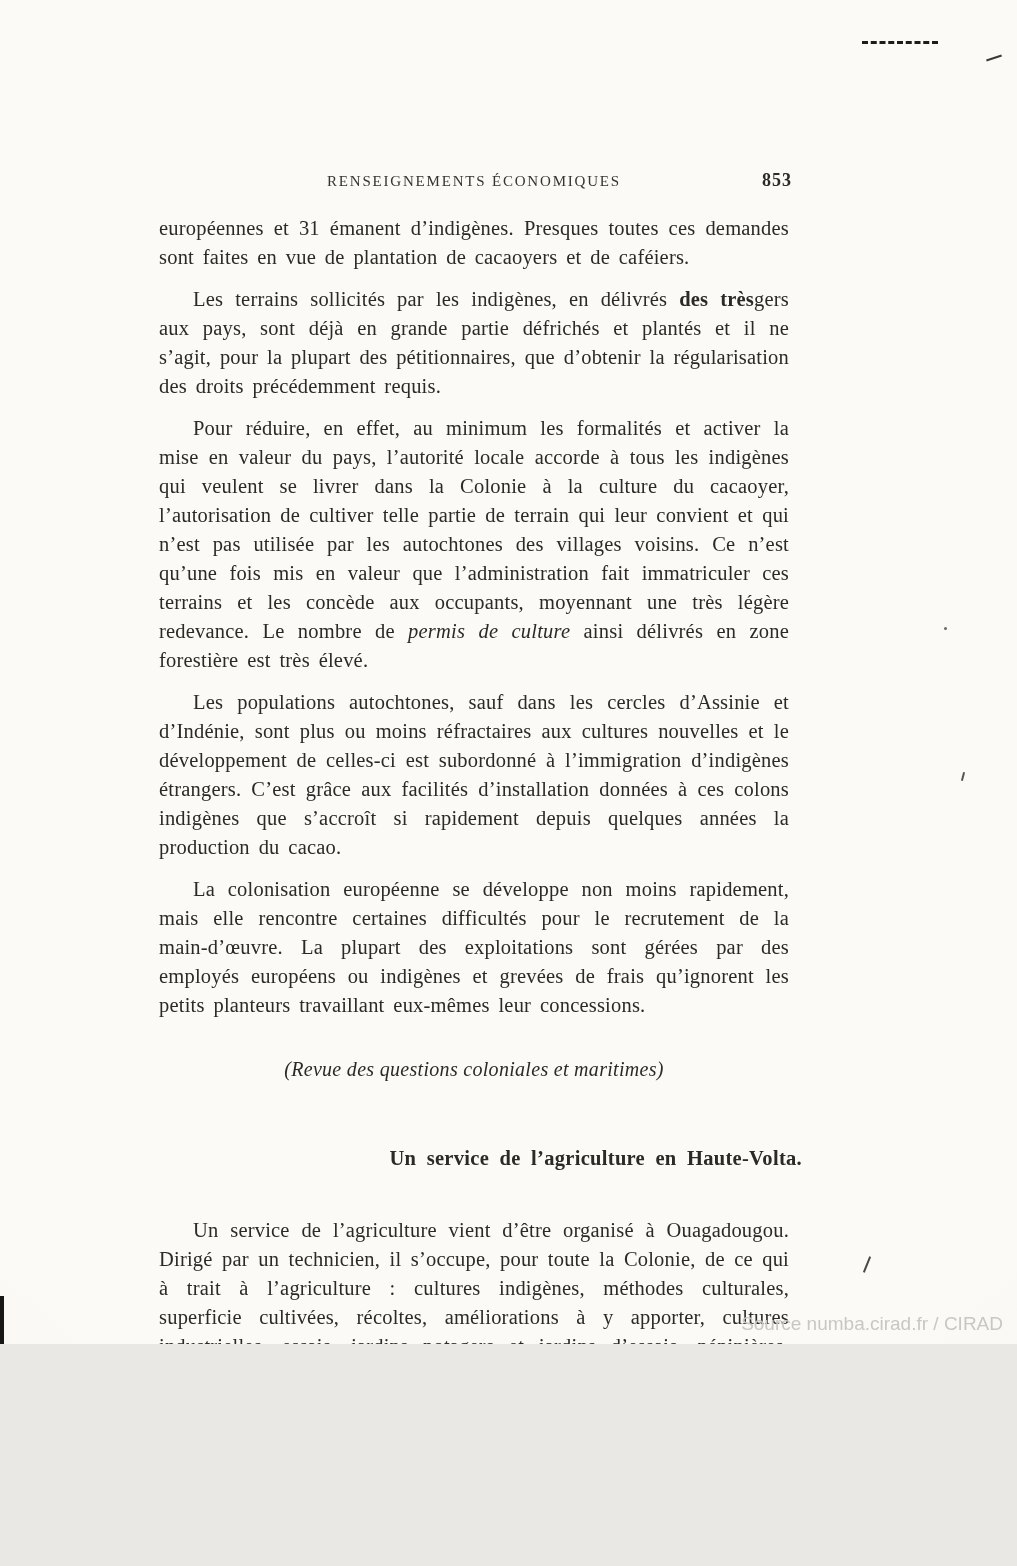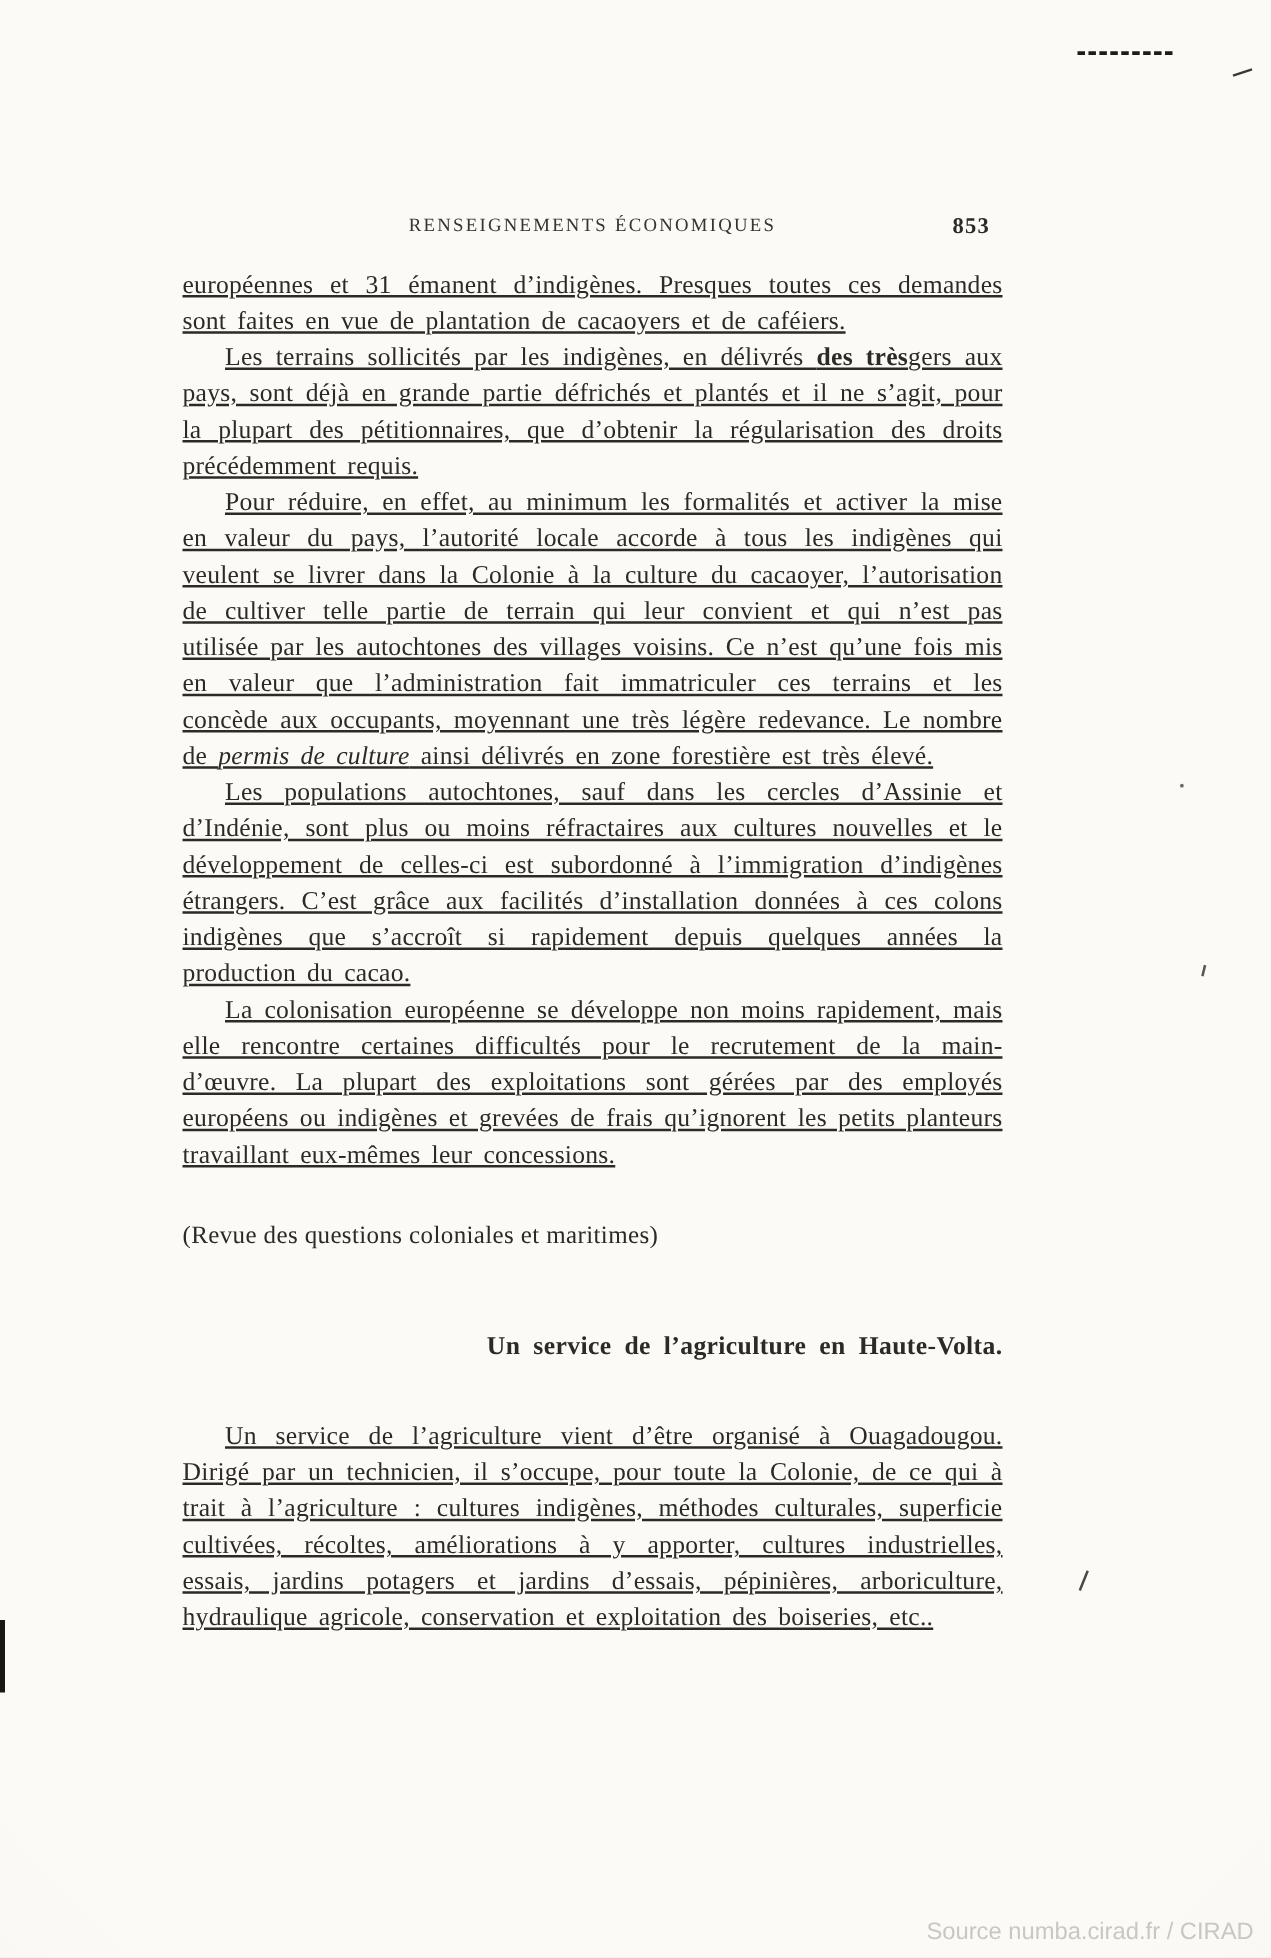--- a/index.html
+++ b/index.html
@@ -5,21 +5,21 @@
   :root{
     --ink:#2b2a26;
     --paper:#fbfaf7;
     --paper-edge:#f0eeea;
     --watermark:#c9c7c3;
   }
   html,body{margin:0;padding:0;}
   body{background:#e9e8e5;}
   .page{
     position:relative;
-    width:1017px;height:1566px;
+    width:1017px;height:1344px;
     margin:0 auto;
     background:radial-gradient(ellipse 130% 115% at 50% 45%, var(--paper) 55%, var(--paper-edge) 100%);
     font-family:"Liberation Serif","DejaVu Serif",serif;
     color:var(--ink);
     overflow:hidden;
   }
   .text-column{
     position:absolute;
     left:146px;top:170px;width:656px;
   }
@@ -29,34 +29,34 @@
   .header-title{
     position:absolute;left:50%;top:3px;transform:translateX(-50%);
     font-size:15px;letter-spacing:1.8px;white-space:nowrap;
     color:#35342f;
   }
   .page-number{
     position:absolute;right:10px;top:0;
     font-size:18px;font-weight:bold;letter-spacing:1px;
   }
   .paragraph{
-    margin:0;
+    margin:13px;
     text-align:justify;
     font-size:20.5px;
     line-height:29px;
     word-spacing:3.5px;
     letter-spacing:0.2px;
-    text-decoration:underline;
   }
   .paragraph.indent{text-indent:34px;}
   .seg-italic{font-style:italic;}
   .seg-bold{font-weight:bold;}
   .attribution{
     margin:38px 0 0 0;
-    text-align:left;
+    text-align:center;
+    font-style:italic;
     font-size:20px;
     letter-spacing:0.3px;
   }
   .section-heading{
     margin:66px 0 46px 0;
     text-align:right;
     font-size:20.5px;
     font-weight:bold;
     word-spacing:5px;
     letter-spacing:0.3px;

